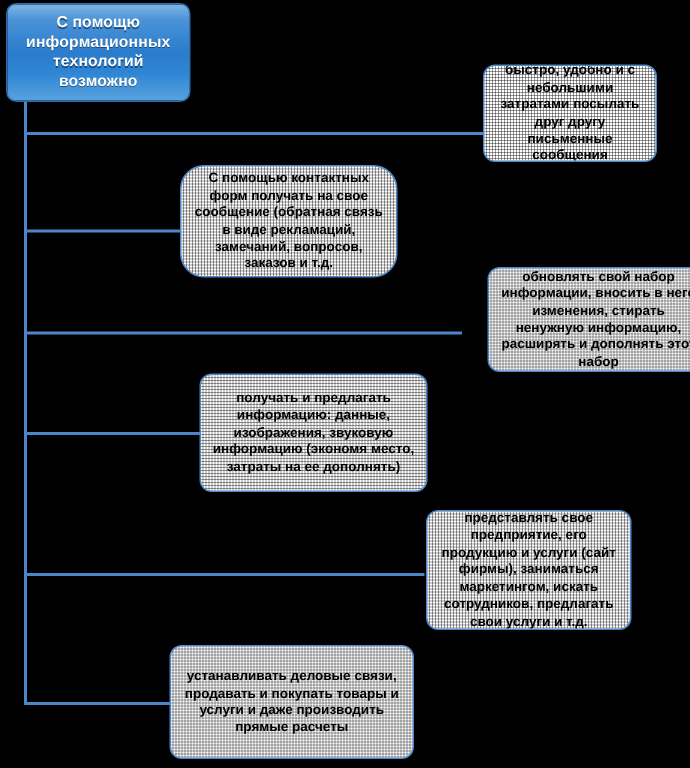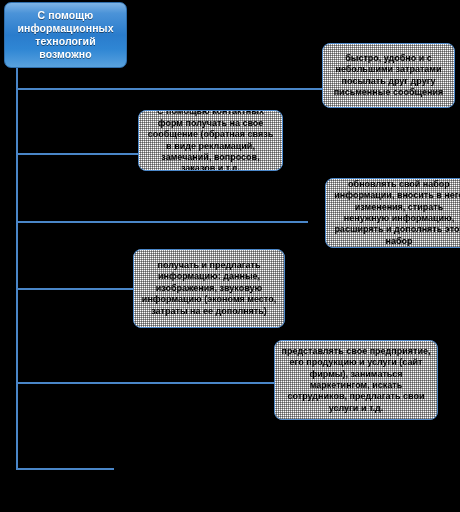--- a/index.html
+++ b/index.html
@@ -102,34 +102,37 @@
 
   <div class="trunk" style="left:16px; top:68px; width:2px; height:402px;"></div>
 
   <div class="branch" style="left:16px; top:88px; width:307px;"></div>
   <div class="branch" style="left:16px; top:153px; width:122px;"></div>
   <div class="branch" style="left:16px; top:221px; width:292px;"></div>
   <div class="branch" style="left:16px; top:288px; width:118px;"></div>
   <div class="branch" style="left:16px; top:382px; width:267px;"></div>
   <div class="branch" style="left:16px; top:468px; width:98px;"></div>
 
-  <div class="leaf" style="left:322px; top:43px; width:133px; height:65px;">
+  <div class="leaf" style="left:322px; top:43px; width:116px; height:65px;">
     <span class="leaf-text">быстро, удобно и с небольшими затратами посылать друг другу письменные сообщения</span>
   </div>
 
-  <div class="leaf" style="left:138px; top:110px; width:145px; height:61px;">
+  <div class="leaf" style="left:120px; top:110px; width:145px; height:75px;border-radius:16px;">
     <span class="leaf-text">С помощью контактных форм получать на свое сообщение (обратная связь в виде рекламаций, замечаний, вопросов, заказов и т.д.</span>
   </div>
 
   <div class="leaf" style="left:325px; top:178px; width:148px; height:70px;">
     <span class="leaf-text">обновлять свой набор информации, вносить в него изменения, стирать ненужную информацию, расширять и дополнять этот набор</span>
   </div>
 
   <div class="leaf" style="left:133px; top:249px; width:152px; height:79px;">
     <span class="leaf-text">получать и предлагать информацию: данные, изображения, звуковую информацию (экономя место, затраты на ее дополнять)</span>
   </div>
 
-  <div class="leaf" style="left:274px; top:340px; width:164px; height:80px;">
+  <div class="leaf" style="left:284px; top:340px; width:137px; height:80px;">
     <span class="leaf-text">представлять свое предприятие, его продукцию и услуги (сайт фирмы), заниматься маркетингом, искать сотрудников, предлагать свои услуги и т.д.</span>
   </div>
 
+  <div class="leaf" style="left:113px; top:430px; width:163px; height:76px;">
+    <span class="leaf-text">устанавливать деловые связи, продавать и покупать товары и услуги и даже производить прямые расчеты</span>
+  </div>
 
 </div>
 
 </body></html>

